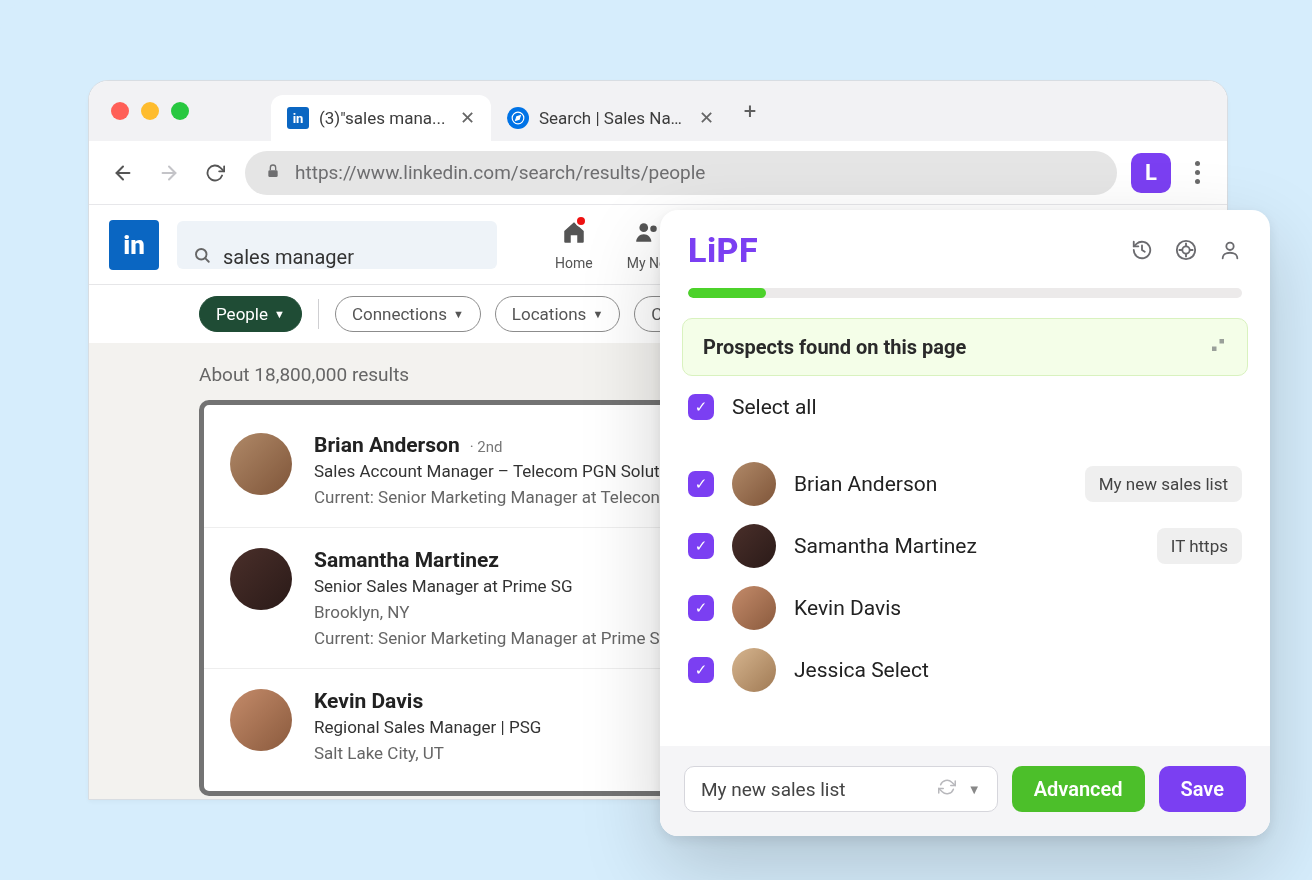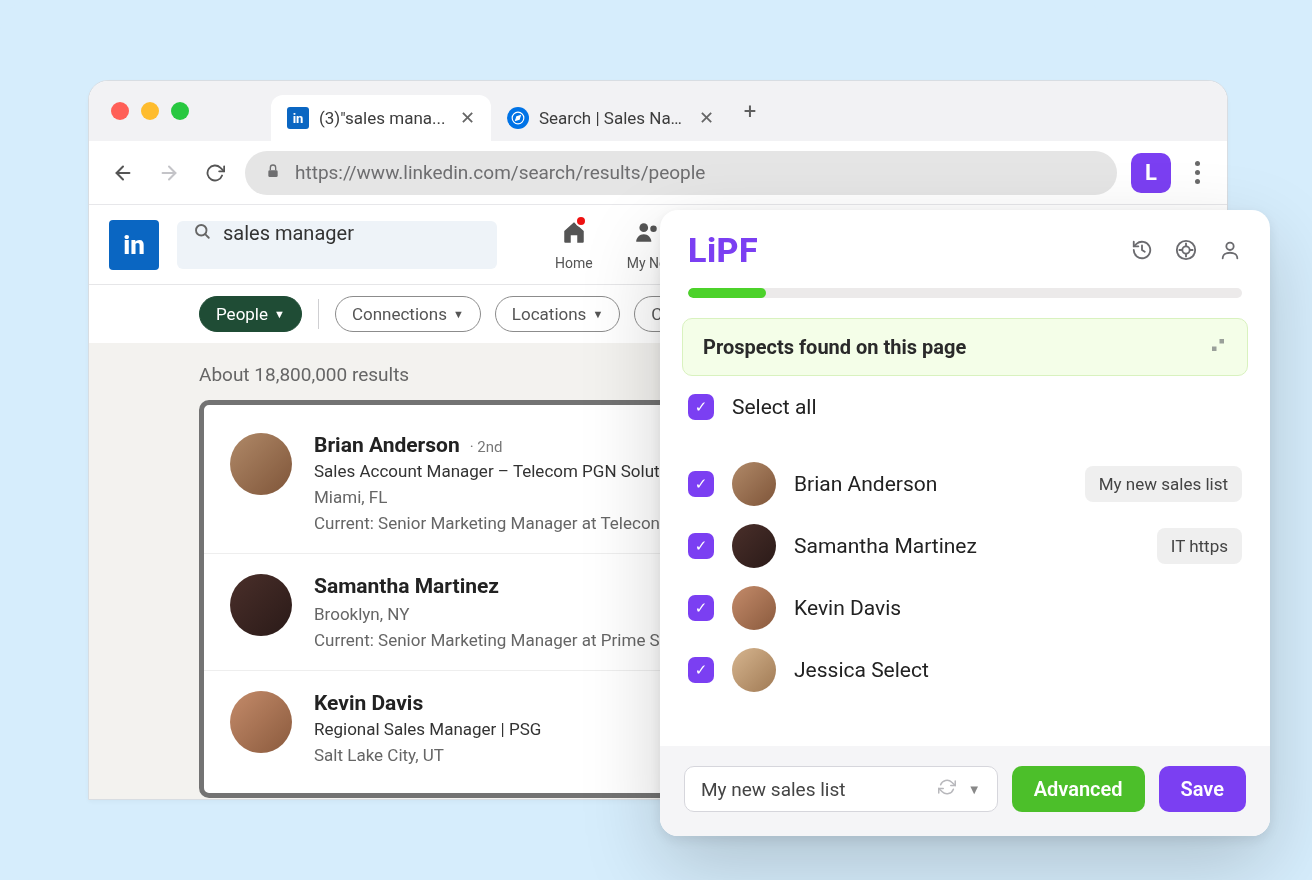--- a/index.html
+++ b/index.html
@@ -123,21 +123,21 @@
   gap: 18px;
   border-bottom: 1px solid #e6e6e8;
 }
 .li-logo {
   width: 50px; height: 50px; background: #0a66c2; border-radius: 4px;
   color: #fff; font-weight: 800; font-size: 26px;
   display: flex; align-items: center; justify-content: center;
 }
 .li-search {
   width: 320px; height: 48px; background: #eef3f8; border-radius: 6px;
-  display: flex; align-items: flex-start; padding: 0 16px; gap: 12px;
+  display: flex; align-items: flex-end; padding: 0 16px; gap: 12px;
   color: #333; font-size: 20px;
 }
 .li-search .si { color: #666; }
 .li-nav { display: flex; gap: 34px; margin-left: 40px; }
 .li-nav-item { display: flex; flex-direction: column; align-items: center; gap: 4px; color: #555; font-size: 14px; position: relative; }
 .li-nav-item .ico { font-size: 24px; color: #555; }
 .li-nav-item .badge-dot { position: absolute; top: -4px; right: 6px; width: 12px; height: 12px; border-radius: 50%; background: #e11; border: 2px solid #fff; }
 
 .filters {
   height: 58px;
@@ -388,29 +388,29 @@
         <div class="card">
 
           <div class="result">
             <div class="avatar av1"></div>
             <div>
               <div>
                 <span class="name">Brian Anderson</span>
                 <span class="badge-deg">· <span>2nd</span></span>
               </div>
               <div class="role">Sales Account Manager  –  Telecom PGN Solut</div>
-              <div class="loc">Miami, FL</div>
               <div class="current">Current: Senior Marketing Manager at Telecon</div>
             </div>
           </div>
 
           <div class="result">
             <div class="avatar av2"></div>
             <div>
               <div><span class="name">Samantha Martinez</span></div>
+              <div class="role">Senior Sales Manager at Prime SG</div>
               <div class="loc">Brooklyn, NY</div>
               <div class="current">Current: Senior Marketing Manager at Prime S</div>
             </div>
           </div>
 
           <div class="result">
             <div class="avatar av3"></div>
             <div>
               <div><span class="name">Kevin Davis</span></div>
               <div class="role">Regional Sales Manager | PSG</div>

